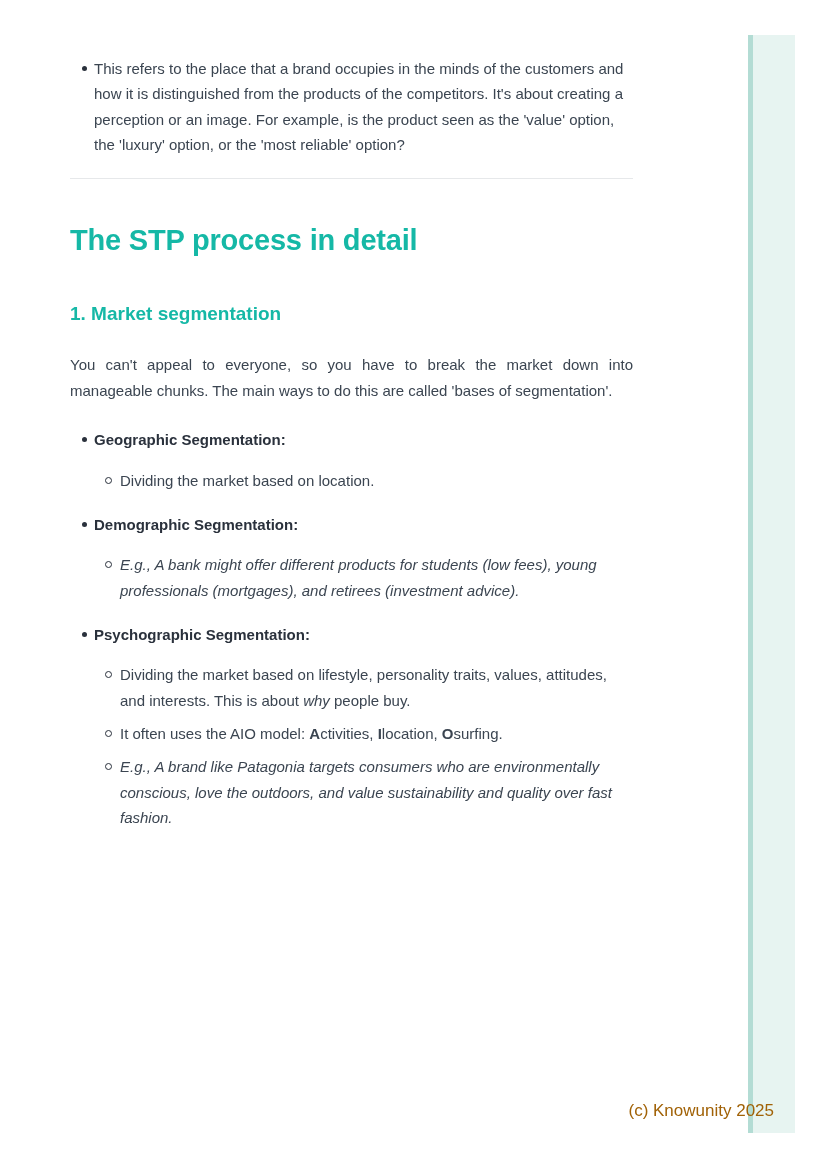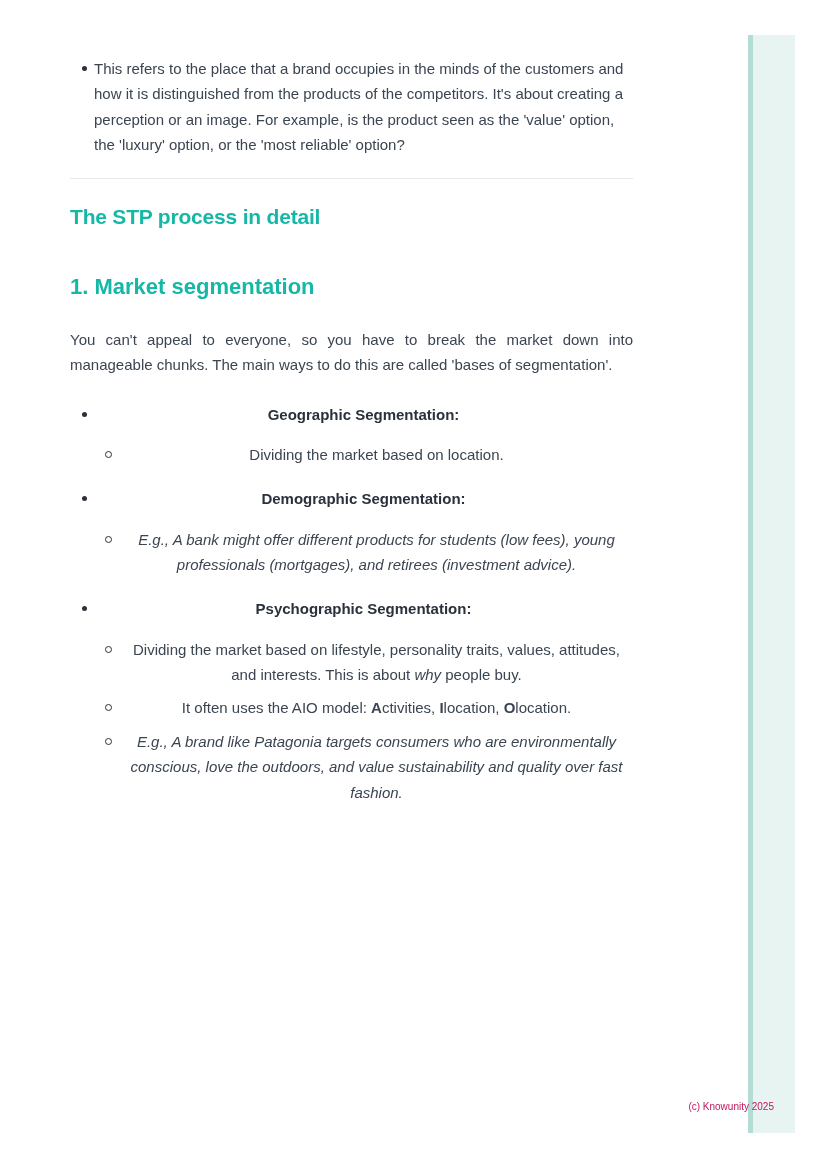--- a/index.html
+++ b/index.html
@@ -35,37 +35,37 @@
     height: 5px;
     border-radius: 50%;
     background: #2a313c;
   }
   .divider {
     border: none;
     border-top: 1px solid #e6e8ea;
     margin-top: 21px;
   }
   h2.section-title {
-    margin-top: 20px;
-    font-size: 21px;
+    margin-top: 37px;
+    font-size: 29px;
     font-weight: 700;
     color: #15b8a6;
     letter-spacing: -0.2px;
   }
   h3.subsection-title {
     margin-top: 33px;
-    font-size: 22px;
+    font-size: 19px;
     font-weight: 600;
     color: #15b8a6;
   }
   p.justified {
     margin-top: 22px;
     text-align: justify;
   }
-  ul.seglist { list-style: none; margin-top: 24px; text-align: center; }
+  ul.seglist { list-style: none; margin-top: 24px; }
   ul.seglist > li {
     position: relative;
     padding-left: 24px;
     margin-bottom: 19px;
   }
   ul.seglist > li::before {
     content: "";
     position: absolute;
     left: 12px;
     top: 10px;
@@ -101,22 +101,22 @@
     top: 35px;
     width: 47px;
     height: 1098px;
     background: #e7f4f1;
     border-left: 5px solid #b3dcd4;
   }
   .watermark {
     position: absolute;
     top: 1101px;
     right: 54px;
-    font-size: 10px;
-    color: #be185d;
+    font-size: 17px;
+    color: #a16207;
     z-index: 2;
   }
 </style>
 </head>
 <body>
 
 <div class="side-bar"></div>
 <div class="watermark">(c) Knowunity 2025</div>
 
 <div class="content">
@@ -155,21 +155,21 @@
       </ul>
     </li>
 
     <li>
       <span class="seg-heading">Psychographic Segmentation:</span>
       <ul class="sublist">
         <li>
           <span>Dividing the market based on lifestyle, personality traits, values, attitudes, and interests. This is about </span><span class="italic">why</span><span> people buy.</span>
         </li>
         <li>
-          <span>It often uses the AIO model: </span><span class="bold">A</span><span>ctivities, </span><span class="bold">I</span><span>location, </span><span class="bold">O</span><span>location.</span>
+          <span>It often uses the AIO model: </span><span class="bold">A</span><span>ctivities, </span><span class="bold">I</span><span>location, </span><span class="bold">O</span><span>surfing.</span>
         </li>
         <li class="italic">
           <span>E.g., A brand like Patagonia targets consumers who are environmentally conscious, love the outdoors, and value sustainability and quality over fast fashion.</span>
         </li>
       </ul>
     </li>
 
   </ul>
 
 </div>

